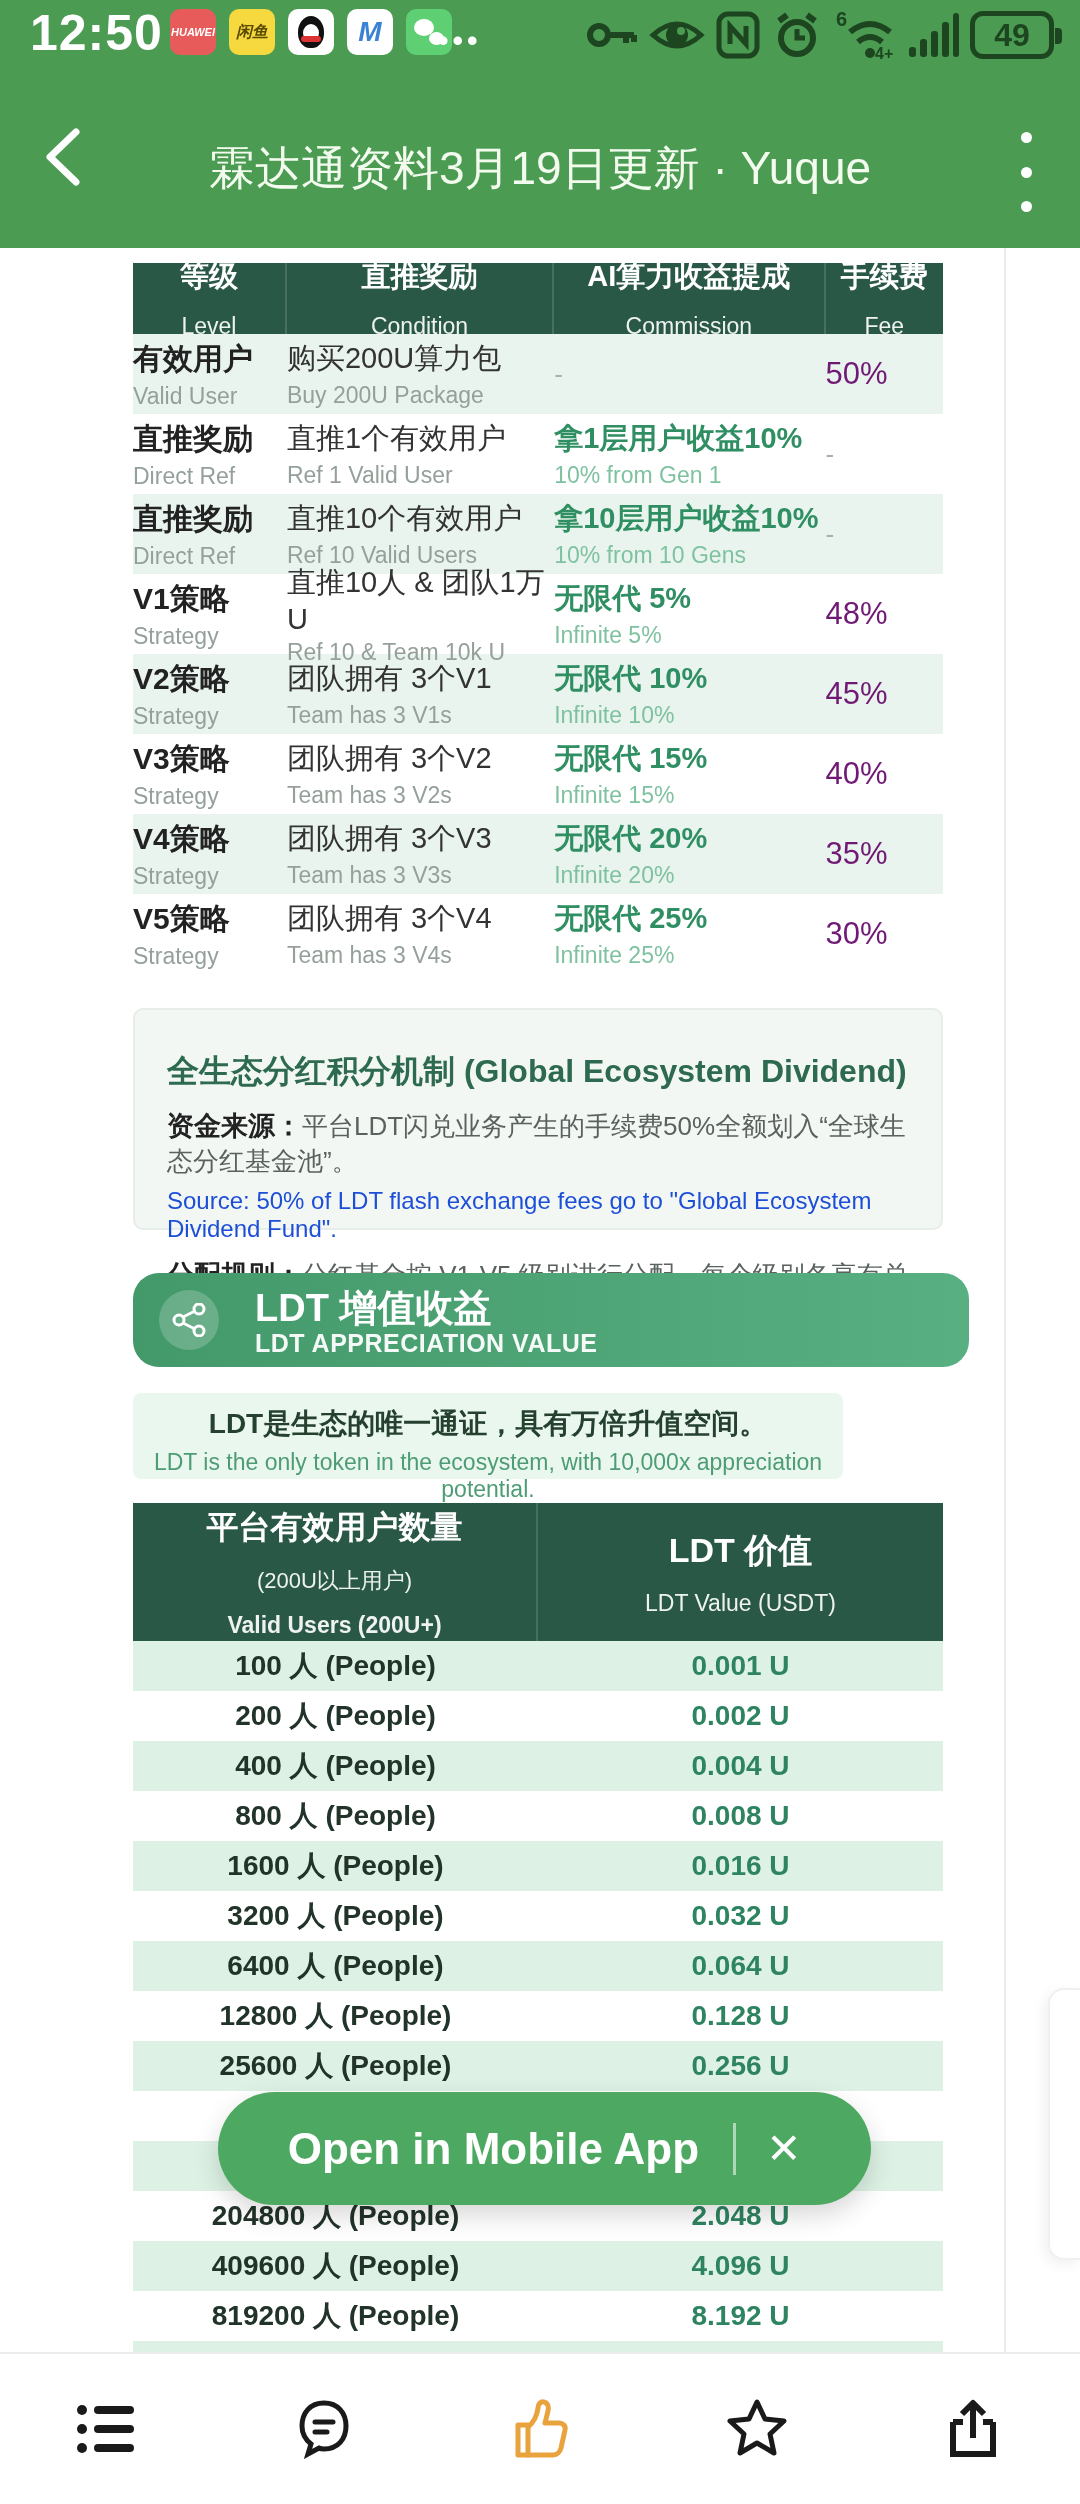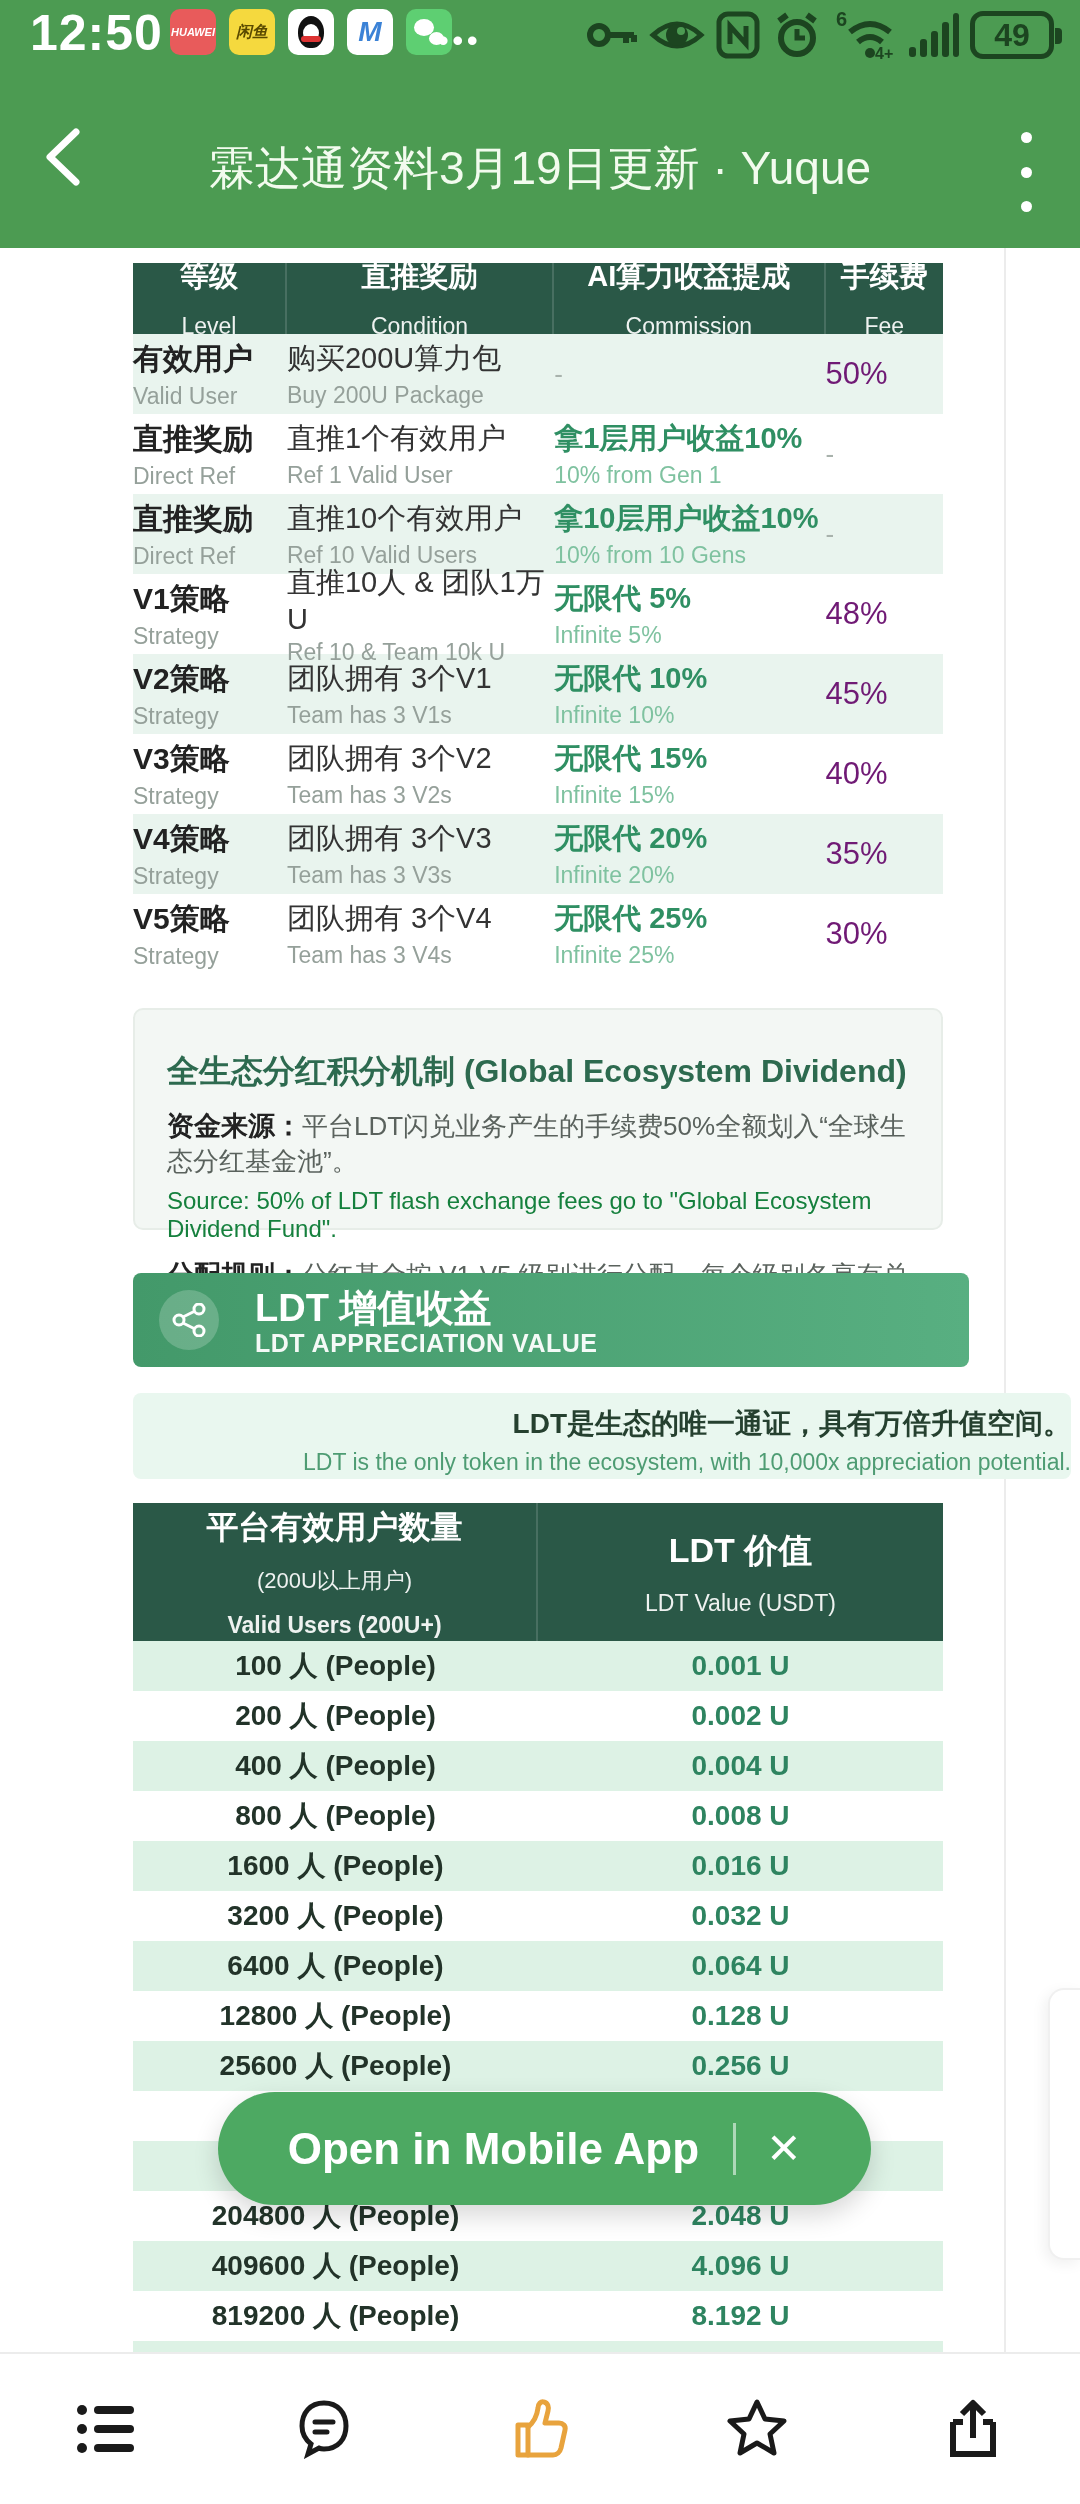--- a/index.html
+++ b/index.html
@@ -56,30 +56,30 @@
   .sub     { font-size:23px; color:#95A09A; }
   .sub-comm{ font-size:23px; color:#7FC2A0; }
   .fee     { font-size:31px; font-weight:normal; color:#701a75; }
   .dash    { font-size:26px; font-weight:normal; color:#A8B2AC; }
 
   .divbox { position:absolute; left:133px; top:760px; width:810px; height:222px; background:#F3F7F4;
             border:2px solid #E7EDE8; border-radius:10px; padding:40px 32px; }
   .divbox-title { font-size:32px; font-weight:bold; color:#2D6A4F; margin-bottom:14px; }
   .divbox-zh { font-size:26px; color:#5a625d; margin-bottom:8px; }
   .divbox-zh b { color:#222; font-size:27px; }
-  .divbox-en { font-size:24px; color:#15803d; margin-bottom:14px; }
-
-  .banner { position:absolute; left:133px; top:1025px; width:836px; height:94px; border-radius:8px;
+  .divbox-en { font-size:24px; color:#1d4ed8; margin-bottom:14px; }
+
+  .banner { position:absolute; left:133px; top:1025px; width:836px; height:94px; border-radius:26px;
             background:linear-gradient(90deg,#43996A,#58AF81); }
   .banner-ic { position:absolute; left:26px; top:17px; width:60px; height:60px; border-radius:50%; background:rgba(255,255,255,0.20);
                display:flex; align-items:center; justify-content:center; }
   .banner-t1 { position:absolute; left:122px; top:10px; font-size:38px; font-weight:bold; color:#fff; }
   .banner-t2 { position:absolute; left:122px; top:56px; font-size:25px; font-weight:bold; color:rgba(255,255,255,0.94); letter-spacing:0.5px; }
 
-  .notebox { position:absolute; left:133px; top:1145px; width:938px; height:86px; background:#E9F7EF; border-radius:8px; text-align:right; }
+  .notebox { position:absolute; left:133px; top:1145px; width:710px; height:86px; background:#E9F7EF; border-radius:8px; text-align:center; }
   .note-zh { margin-top:12px; font-size:28px; font-weight:bold; color:#25402F; }
   .note-en { margin-top:6px; font-size:23px; color:#4E9C73; }
 
   .t2 { top:1255px; }
   .t2 .t-header { height:138px; }
   .t2 .t-hcell { width:50%; }
   .h-small { font-size:22px; color:rgba(255,255,255,0.92); }
   .t2 .row { display:flex; height:50px; background:#fff; }
   .t2 .row.alt { background:#DDF2E5; }
   .t2 .cell { width:50%; display:flex; align-items:center; justify-content:center; }

